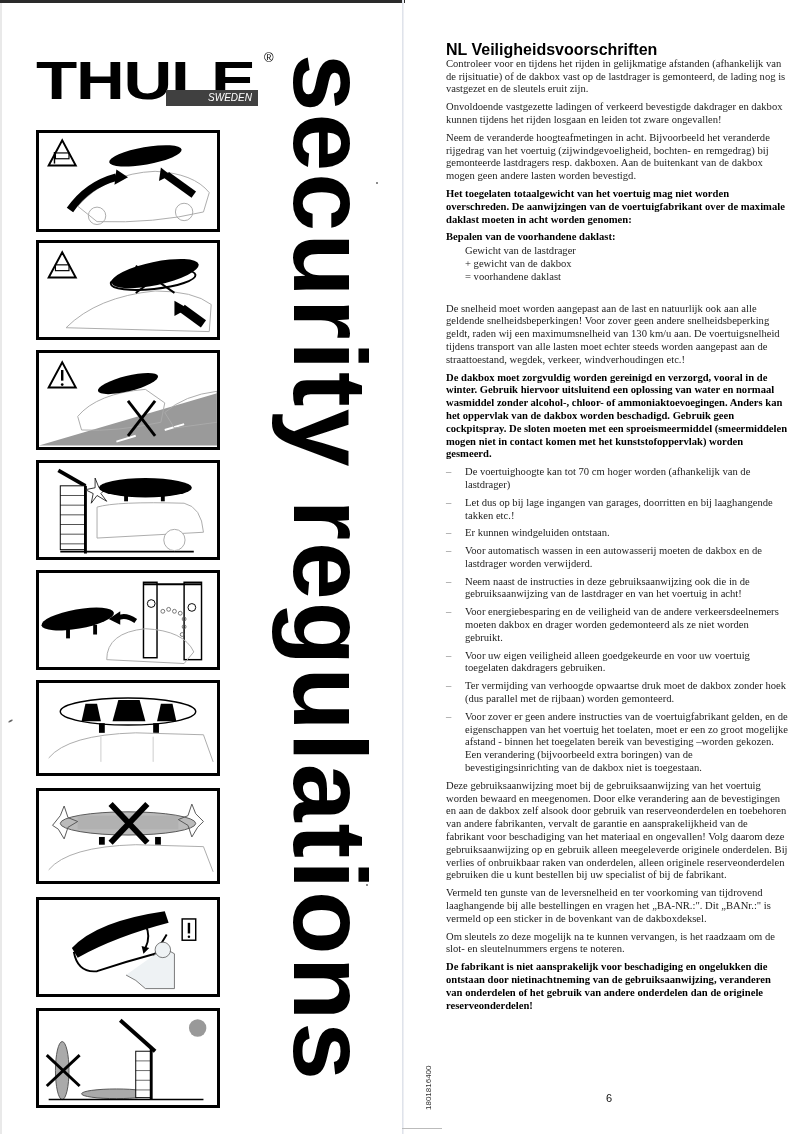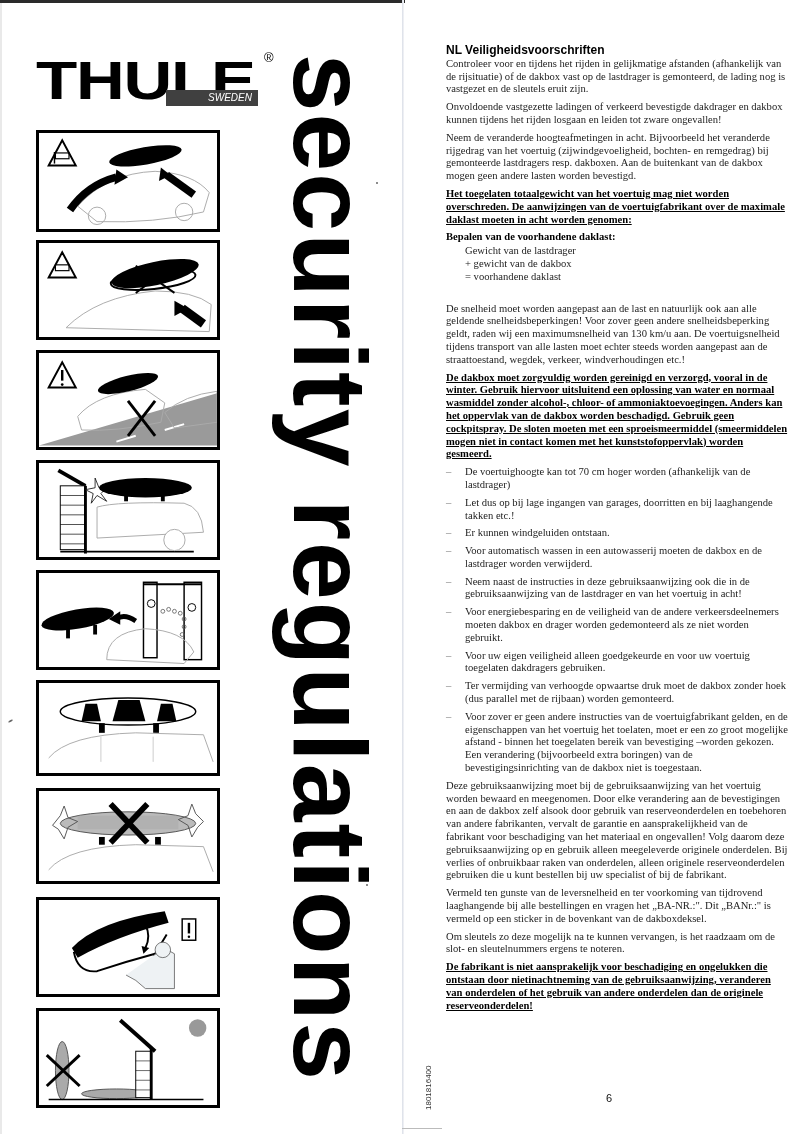--- a/index.html
+++ b/index.html
@@ -28,23 +28,23 @@
   .panel svg { width: 100%; height: 100%; display: block; }
 
   .vertical-title { position: absolute; left: 385px; top: 52px; width: 1030px; height: 110px;
                     transform-origin: left top; transform: rotate(90deg);
                     font-family: "Liberation Sans", sans-serif; font-weight: 900; font-size: 104px;
                     line-height: 110px; color: #000; white-space: nowrap; letter-spacing: 2px;
                     text-align: right; }
 
   
   .right-page { position: absolute; left: 446px; top: 44px; width: 342px; font-size: 10.6px; line-height: 12.8px; color: #222; }
-  .section-title { font-family: "Liberation Sans", sans-serif; font-weight: bold; font-size: 12px; color: #000; margin-bottom: 1px; }
+  .section-title { font-family: "Liberation Sans", sans-serif; font-weight: bold; font-size: 16px; color: #000; margin-bottom: 1px; }
   .para { margin-bottom: 5px; text-align: left; }
-  .bold { font-weight: bold; color: #000; text-decoration: underline; }
+  .bold { font-weight: bold; color: #000; }
   .calc { padding-left: 19px; margin-bottom: 19px; }
   .calc div { line-height: 12.8px; }
   .underline { text-decoration: underline; }
   .list-head { font-weight: bold; color: #000; margin-bottom: 1px; }
   .bullet-item { display: flex; margin-bottom: 5px; }
   .bullet-dash { width: 19px; flex: none; color: #777; }
   .bullet-text { flex: 1; }
 
   .doc-code { position: absolute; left: 424px; top: 1062px; width: 60px; height: 12px;
               transform-origin: left top; transform: rotate(-90deg) translate(-48px, 0);

